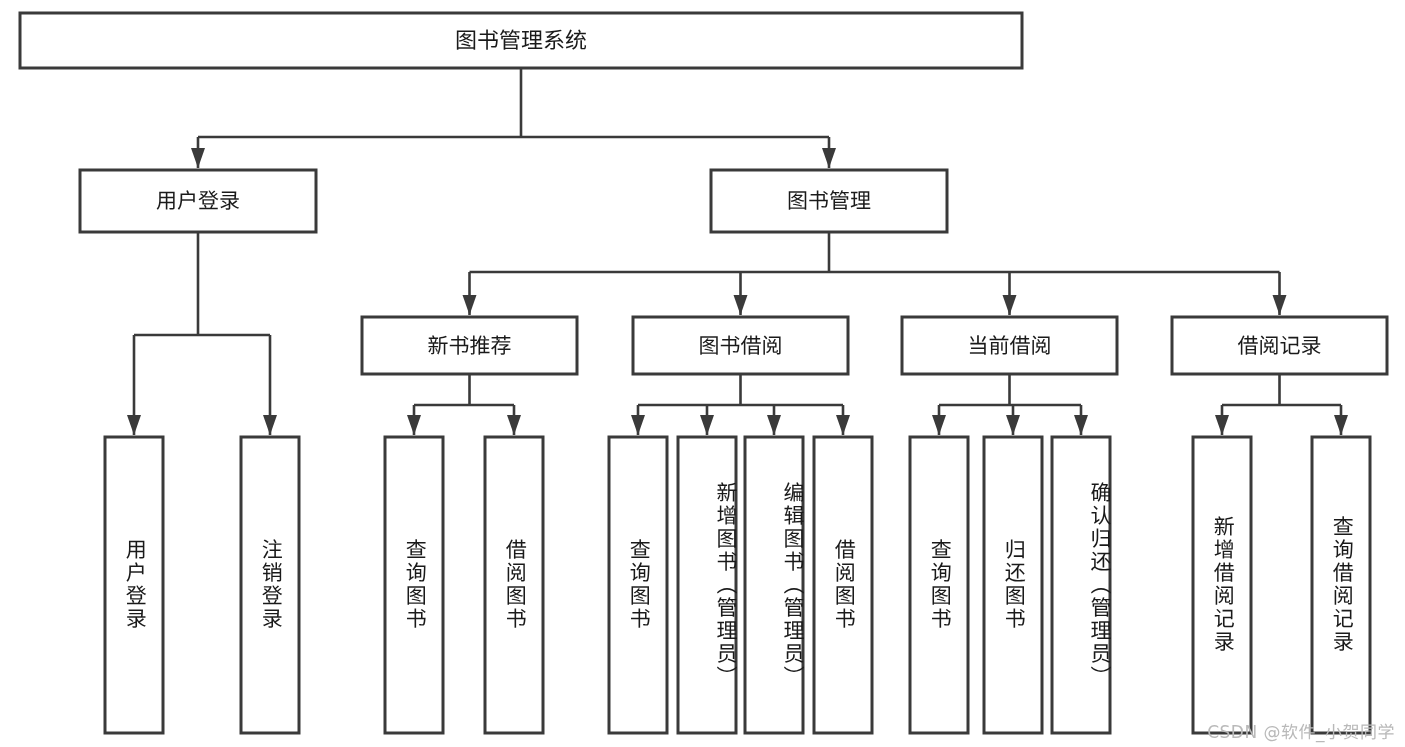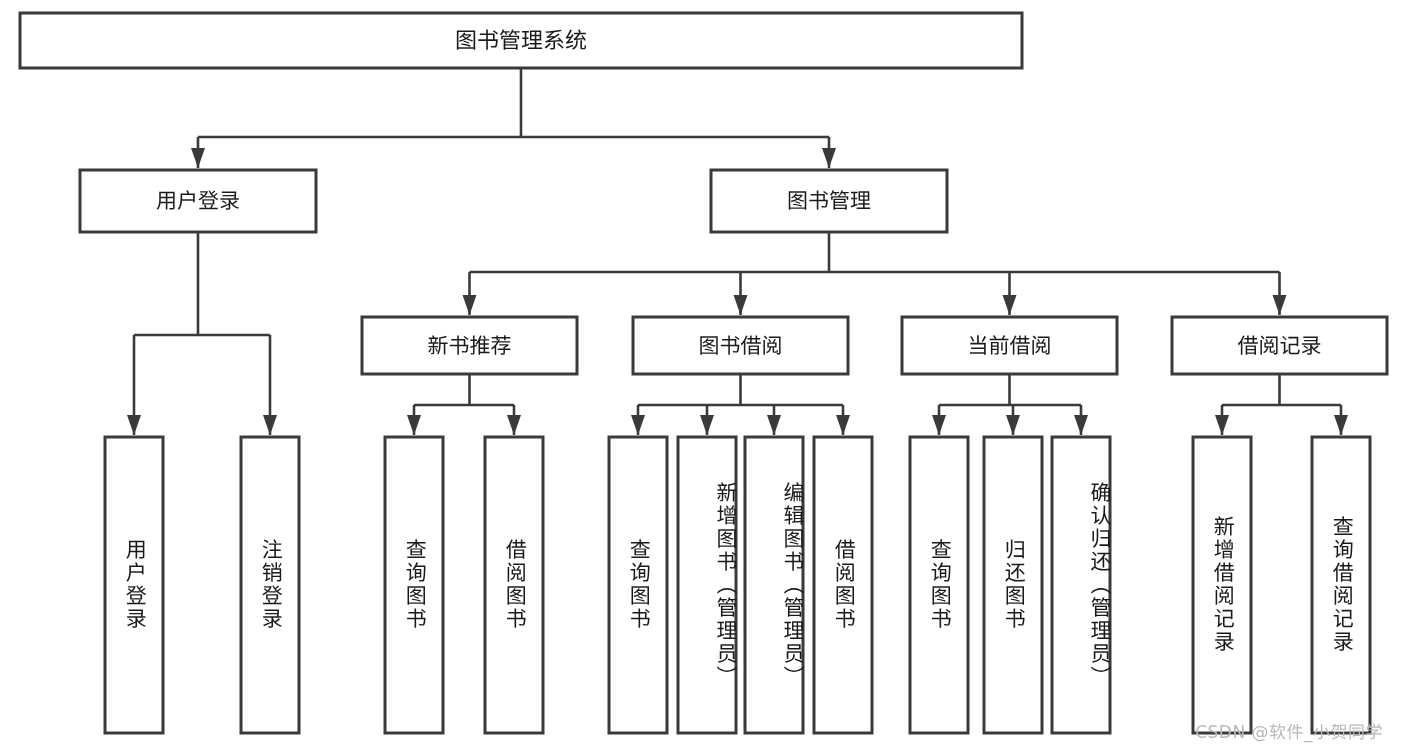--- a/index.html
+++ b/index.html
@@ -72,21 +72,21 @@
     letter-spacing: 2px;
     white-space: nowrap;
     text-align: center;
     pointer-events: none;
     display: flex;
     align-items: flex-start;
     justify-content: center;
   }
   .watermark {
     position: absolute;
-    right: 22px;
+    right: 10px;
     bottom: 4px;
     font-family: "DejaVu Sans", "Liberation Sans", sans-serif;
     font-size: 17px;
     color: #b9b9b9;
     white-space: nowrap;
     letter-spacing: 0.5px;
     text-align: right;
   }
 </style>
 </head>

